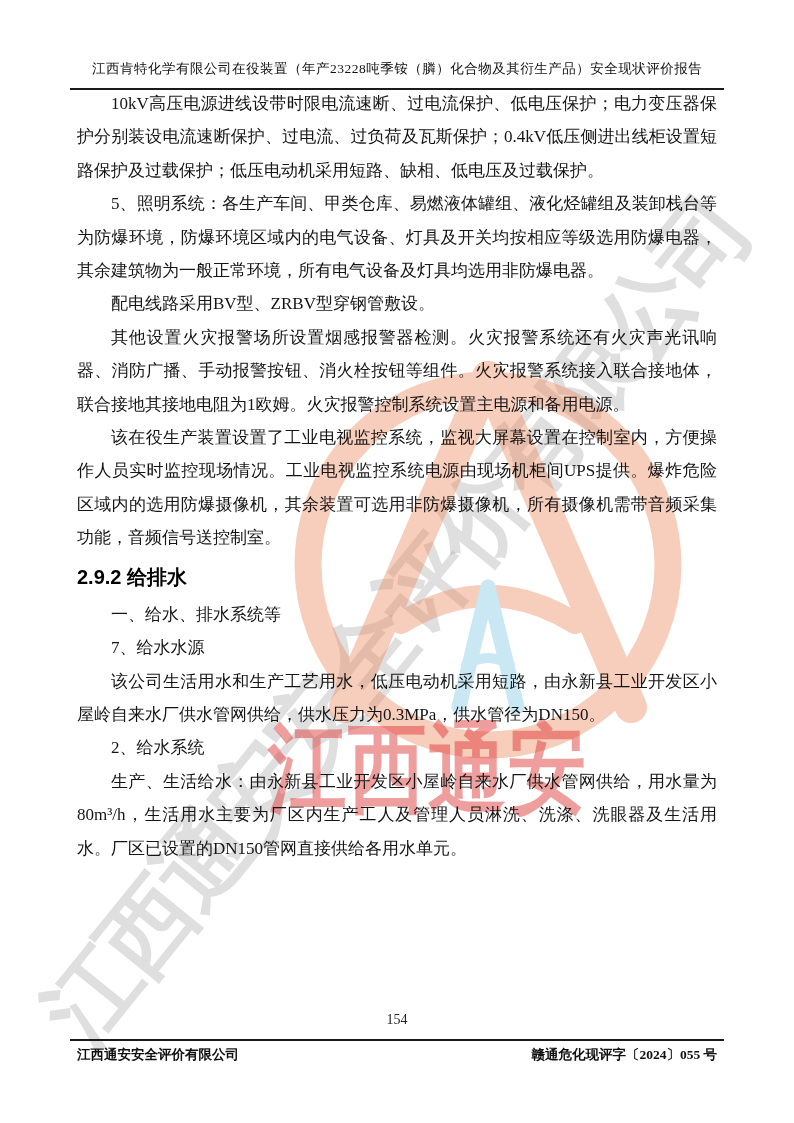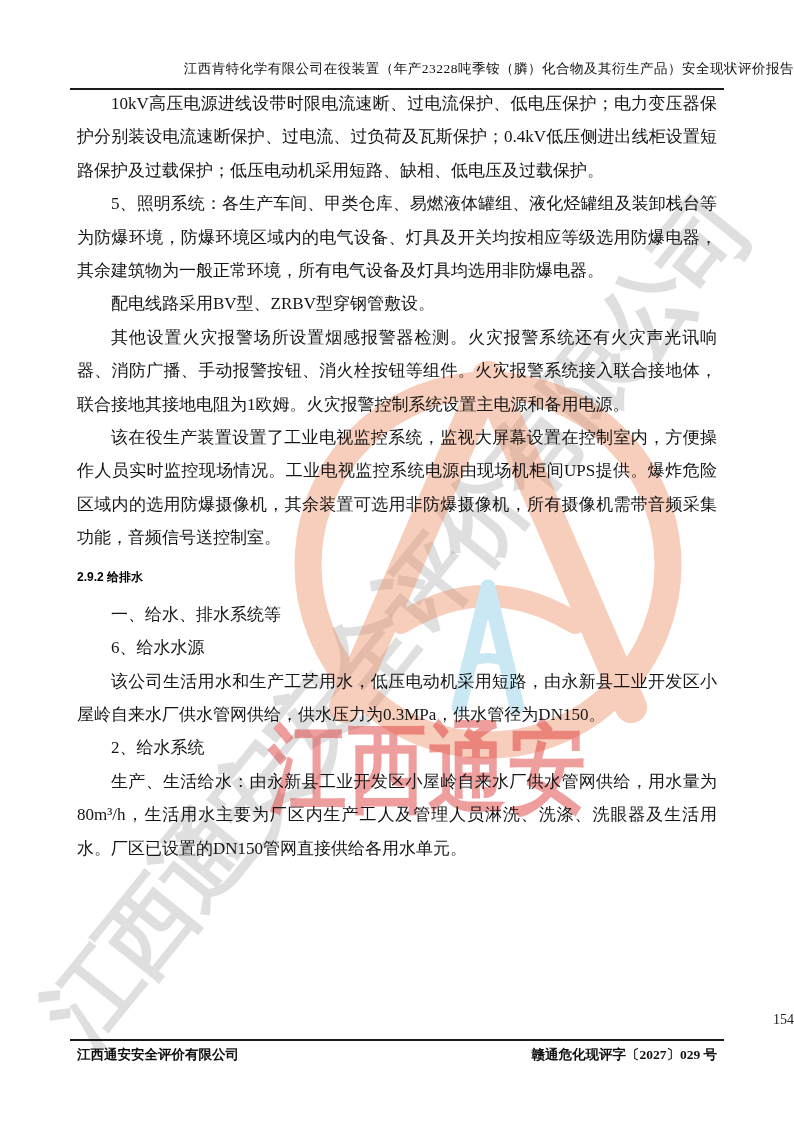--- a/index.html
+++ b/index.html
@@ -20,34 +20,34 @@
   .wm-red {
     position:absolute; left:268px; top:718px;
     font-size:98px; font-weight:bold; line-height:1.05; white-space:nowrap;
     color:rgba(224,62,62,0.50);
     transform:scaleX(0.80); transform-origin:left top; letter-spacing:2px;
   }
   
   .content { position:relative; z-index:1; }
   .header-title {
     position:absolute; top:60px; left:0; width:100%;
-    text-align:right; font-size:13.5px; letter-spacing:0.5px; color:#111;
+    text-align:center; font-size:13.5px; letter-spacing:0.5px; color:#111;
   }
   .header-rule { position:absolute; top:88px; left:70px; width:654px; height:2px; background:#1a1a1a; }
   .body-text {
     position:absolute; top:87px; left:77px; width:640px;
     font-size:17px; line-height:33.4px; color:#151515;
   }
   .para { margin:0; text-indent:2em; text-align:justify; }
   .section-heading {
-    font-size:12px; font-weight:bold; color:#000;
+    font-size:20px; font-weight:bold; color:#000;
     margin:3px 0 2px 0; text-indent:0; line-height:38px;
     font-family:"Liberation Sans","DejaVu Sans",sans-serif;
   }
-  .page-number { position:absolute; top:1012px; left:0; width:100%; text-align:right; font-size:14px; color:#222; }
+  .page-number { position:absolute; top:1012px; left:0; width:100%; text-align:center; font-size:14px; color:#222; }
   .footer-rule { position:absolute; top:1039px; left:70px; width:654px; height:2px; background:#1a1a1a; }
   .footer-row {
     position:absolute; top:1046px; left:77px; width:640px;
     display:flex; justify-content:space-between;
     font-size:13.5px; font-weight:bold; color:#111;
   }
 </style>
 </head>
 <body>
 
@@ -77,27 +77,27 @@
     <div class="header-rule"></div>
 
     <div class="body-text">
         <p class="para">10kV高压电源进线设带时限电流速断、过电流保护、低电压保护；电力变压器保护分别装设电流速断保护、过电流、过负荷及瓦斯保护；0.4kV低压侧进出线柜设置短路保护及过载保护；低压电动机采用短路、缺相、低电压及过载保护。</p>
         <p class="para">5、照明系统：各生产车间、甲类仓库、易燃液体罐组、液化烃罐组及装卸栈台等为防爆环境，防爆环境区域内的电气设备、灯具及开关均按相应等级选用防爆电器，其余建筑物为一般正常环境，所有电气设备及灯具均选用非防爆电器。</p>
         <p class="para">配电线路采用BV型、ZRBV型穿钢管敷设。</p>
         <p class="para">其他设置火灾报警场所设置烟感报警器检测。火灾报警系统还有火灾声光讯响器、消防广播、手动报警按钮、消火栓按钮等组件。火灾报警系统接入联合接地体，联合接地其接地电阻为1欧姆。火灾报警控制系统设置主电源和备用电源。</p>
         <p class="para">该在役生产装置设置了工业电视监控系统，监视大屏幕设置在控制室内，方便操作人员实时监控现场情况。工业电视监控系统电源由现场机柜间UPS提供。爆炸危险区域内的选用防爆摄像机，其余装置可选用非防爆摄像机，所有摄像机需带音频采集功能，音频信号送控制室。</p>
         <div class="section-heading">2.9.2 给排水</div>
         <p class="para">一、给水、排水系统等</p>
-        <p class="para">6、给水水源</p>
+        <p class="para">7、给水水源</p>
         <p class="para">该公司生活用水和生产工艺用水，低压电动机采用短路，由永新县工业开发区小屋岭自来水厂供水管网供给，供水压力为0.3MPa，供水管径为DN150。</p>
         <p class="para">2、给水系统</p>
         <p class="para">生产、生活给水：由永新县工业开发区小屋岭自来水厂供水管网供给，用水量为80m³/h，生活用水主要为厂区内生产工人及管理人员淋洗、洗涤、洗眼器及生活用水。厂区已设置的DN150管网直接供给各用水单元。</p>
       </div>
 
     <div class="page-number">154</div>
     <div class="footer-rule"></div>
     <div class="footer-row">
       <span>江西通安安全评价有限公司</span>
-      <span>赣通危化现评字〔2027〕029 号</span>
+      <span>赣通危化现评字〔2024〕055 号</span>
     </div>
   </div>
 
 </div>
 
 </body></html>

